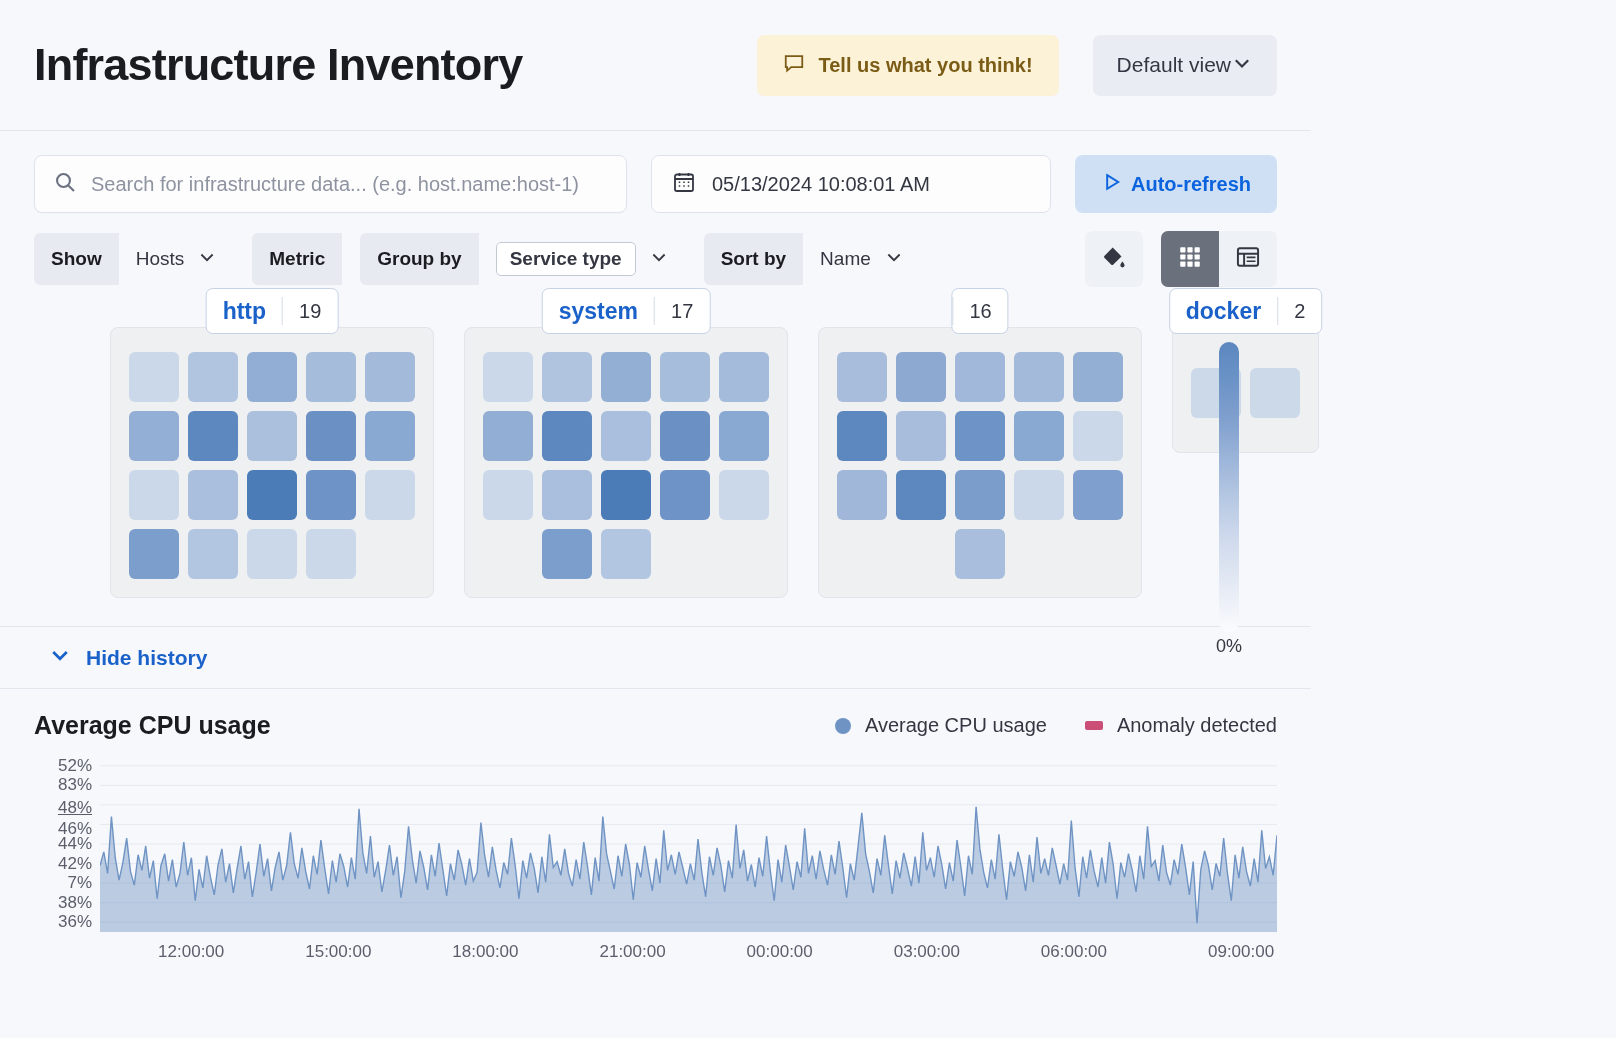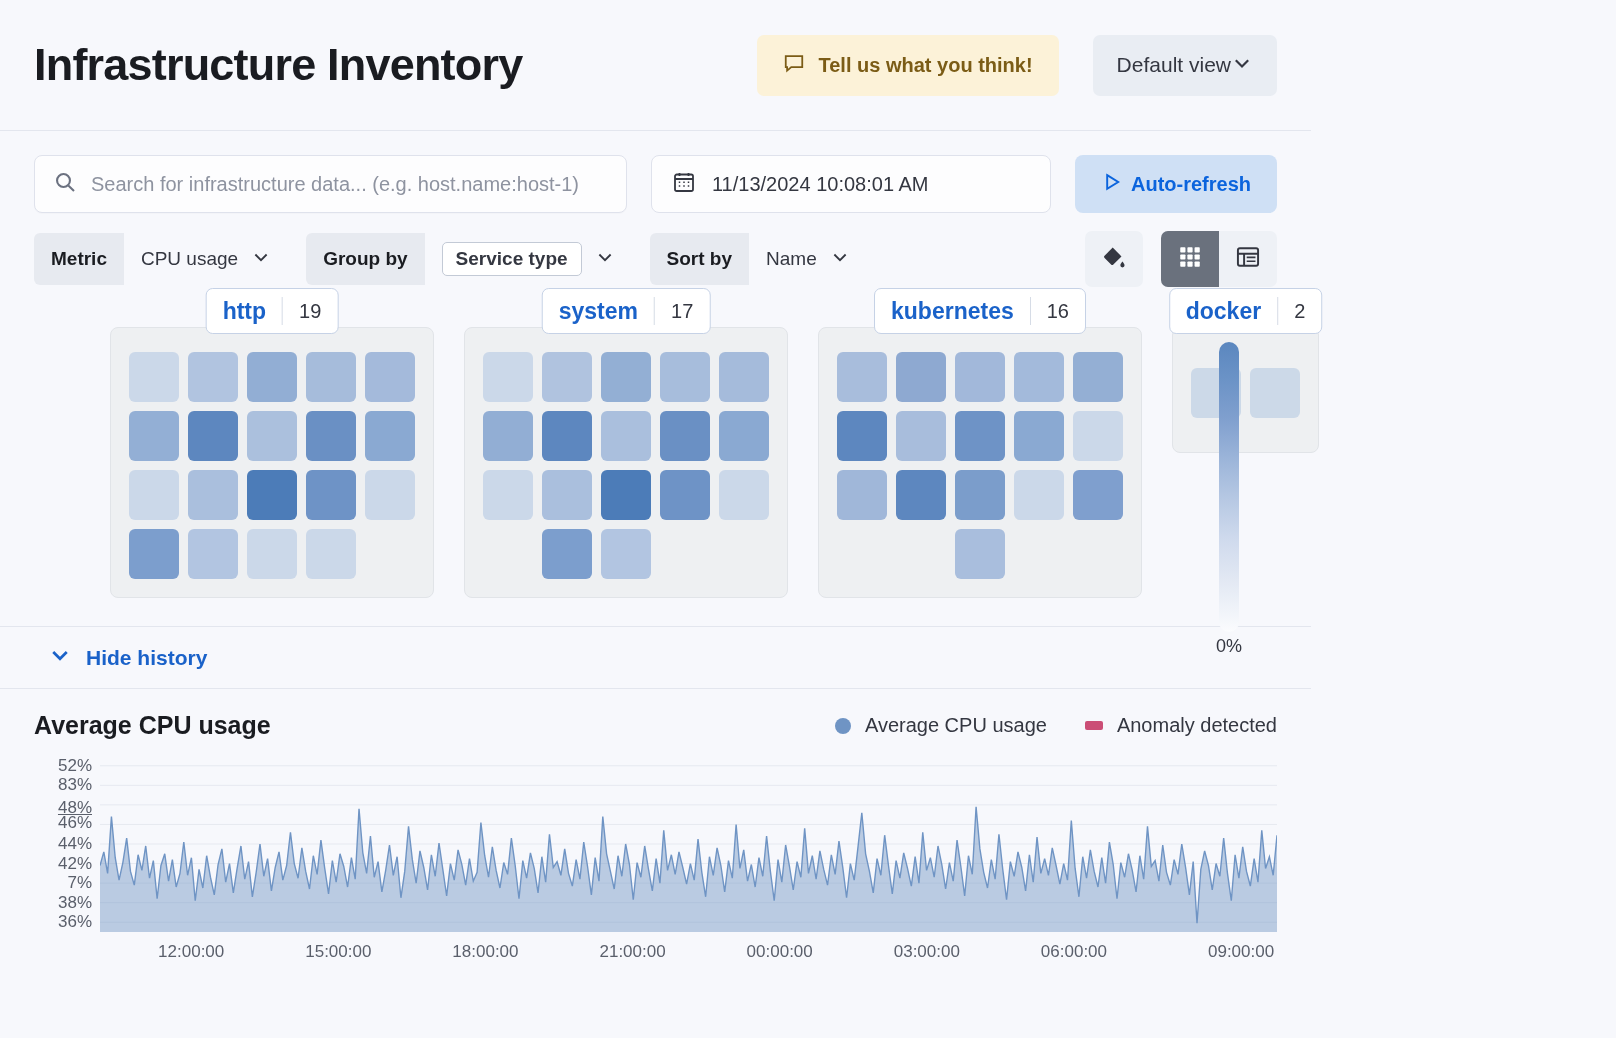--- a/index.html
+++ b/index.html
@@ -193,45 +193,48 @@
         <span class="ph">Search for infrastructure data... (e.g. host.name:host-1)</span>
       </div>
       <div class="date-box">
         <span>
           <svg width="24" height="24" viewBox="0 0 16 16" fill="none" stroke="#343741" stroke-width="1.2">
             <rect x="2" y="3" width="12" height="11" rx="1.2"></rect>
             <path d="M2 6h12M5 2v2M11 2v2"></path>
             <path d="M4.5 8.2h1M7.5 8.2h1M10.5 8.2h1M4.5 10.6h1M7.5 10.6h1M10.5 10.6h1" stroke-width="1"></path>
           </svg>
         </span>
-        <span>11/13/2024 10:08:01 AM</span>
+        <span>05/13/2024 10:08:01 AM</span>
       </div>
       <button class="refresh-btn">
         <span>
           <svg width="22" height="22" viewBox="0 0 16 16" fill="none" stroke="#0b64dd" stroke-width="1.4">
             <path d="M4.5 3L12.5 8 4.5 13z"></path>
           </svg>
         </span>
         <span>Auto-refresh</span>
       </button>
     </div>
 
     <div class="row2">
 
-
       <div class="filter-group">
-        <div class="filter-label">Metric</div>
+        <div class="filter-label">Show</div>
         <div class="filter-value">
-          <span class="vtxt">CPU usage</span>
+          <span class="vtxt">Hosts</span>
           <span>
             <svg width="20" height="20" viewBox="0 0 16 16" fill="none" stroke="#343741" stroke-width="1.5">
                 <path d="M3.5 6L8 10.5 12.5 6"></path>
               </svg>
           </span>
         </div>
+      </div>
+
+      <div class="filter-group">
+        <div class="filter-label">Metric</div>
       </div>
 
       <div class="filter-group">
         <div class="filter-label">Group by</div>
         <div class="filter-value boxed">
           <span class="vtxt">Service type</span>
           <span>
             <svg width="20" height="20" viewBox="0 0 16 16" fill="none" stroke="#343741" stroke-width="1.5">
                 <path d="M3.5 6L8 10.5 12.5 6"></path>
               </svg>
@@ -346,21 +349,20 @@
               <div class="cell" style="background: rgb(110, 147, 198);"></div>
               <div class="cell" style="background: rgb(203, 216, 233);"></div>
               <div class="cell pad"></div>
               <div class="cell" style="background: rgb(124, 158, 205);"></div>
               <div class="cell" style="background: rgb(178, 197, 225);"></div>
             </div>
           </div>
         </div>
         <div class="group">
           <div class="group-badge">
-            <div class="gname">kubernetes</div>
             <div class="gsep"></div>
             <div class="gcount">16</div>
           </div>
           <div class="group-box">
             <div class="waffle">
               <div class="cell" style="background: rgb(168, 189, 220);"></div>
               <div class="cell" style="background: rgb(142, 169, 209);"></div>
               <div class="cell" style="background: rgb(162, 184, 218);"></div>
               <div class="cell" style="background: rgb(163, 186, 219);"></div>
               <div class="cell" style="background: rgb(148, 175, 212);"></div>
@@ -424,21 +426,21 @@
           <span>Anomaly detected</span>
         </div>
       </div>
     </div>
 
     <div class="chart-body">
       <div class="yaxis">
           <div class="ytick" style="top: 9.77778px;">52%</div>
           <div class="ytick" style="top: 29.3333px;">83%</div>
           <div class="ytick" style="top: 52px; text-decoration: underline;">48%</div>
-          <div class="ytick" style="top: 67px;">46%</div>
+          <div class="ytick" style="top: 73px;">46%</div>
           <div class="ytick" style="top: 88px;">44%</div>
           <div class="ytick" style="top: 107.556px;">42%</div>
           <div class="ytick" style="top: 127.111px;">7%</div>
           <div class="ytick" style="top: 146.667px;">38%</div>
           <div class="ytick" style="top: 166.222px;">36%</div>
         </div>
       <div class="plot">
         <svg id="plot-svg" viewBox="0 0 1480 176" preserveAspectRatio="none">
             <line x1="0" x2="1480" y1="9.777777777777771" y2="9.777777777777771" stroke="#e6e9f0" stroke-width="1" vector-effect="non-scaling-stroke"></line>
             <line x1="0" x2="1480" y1="29.333333333333314" y2="29.333333333333314" stroke="#e6e9f0" stroke-width="1" vector-effect="non-scaling-stroke"></line>

